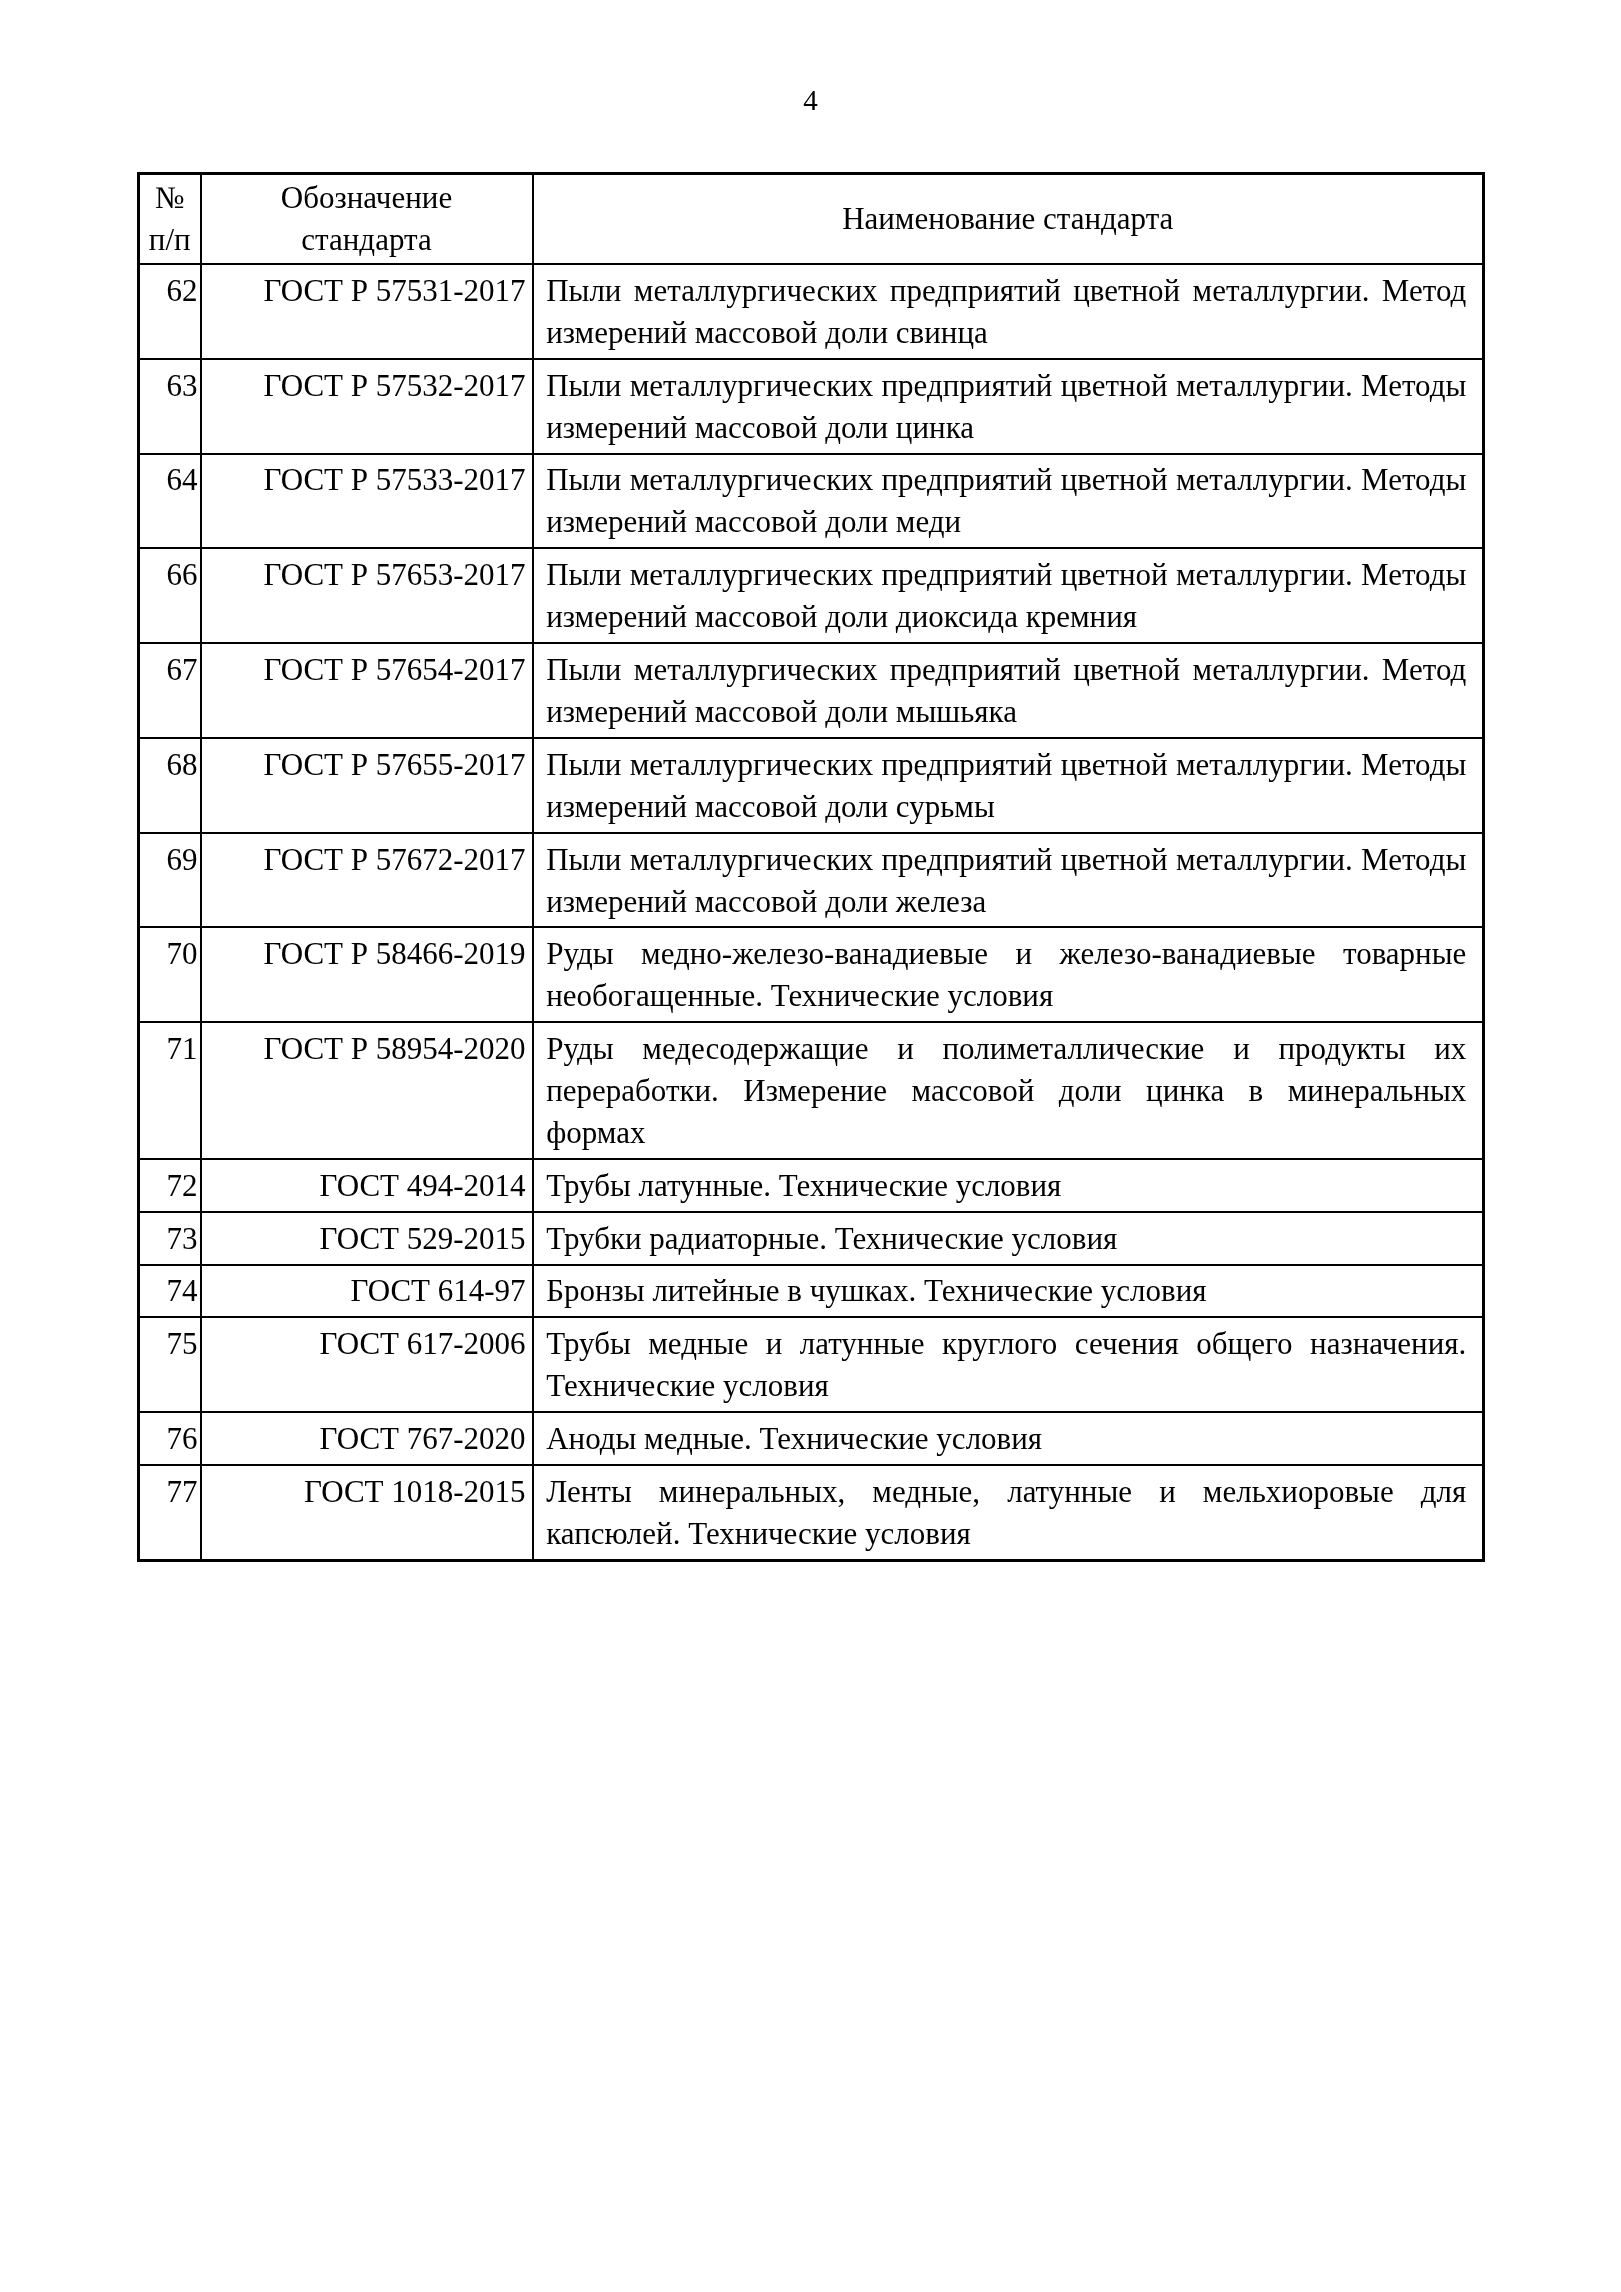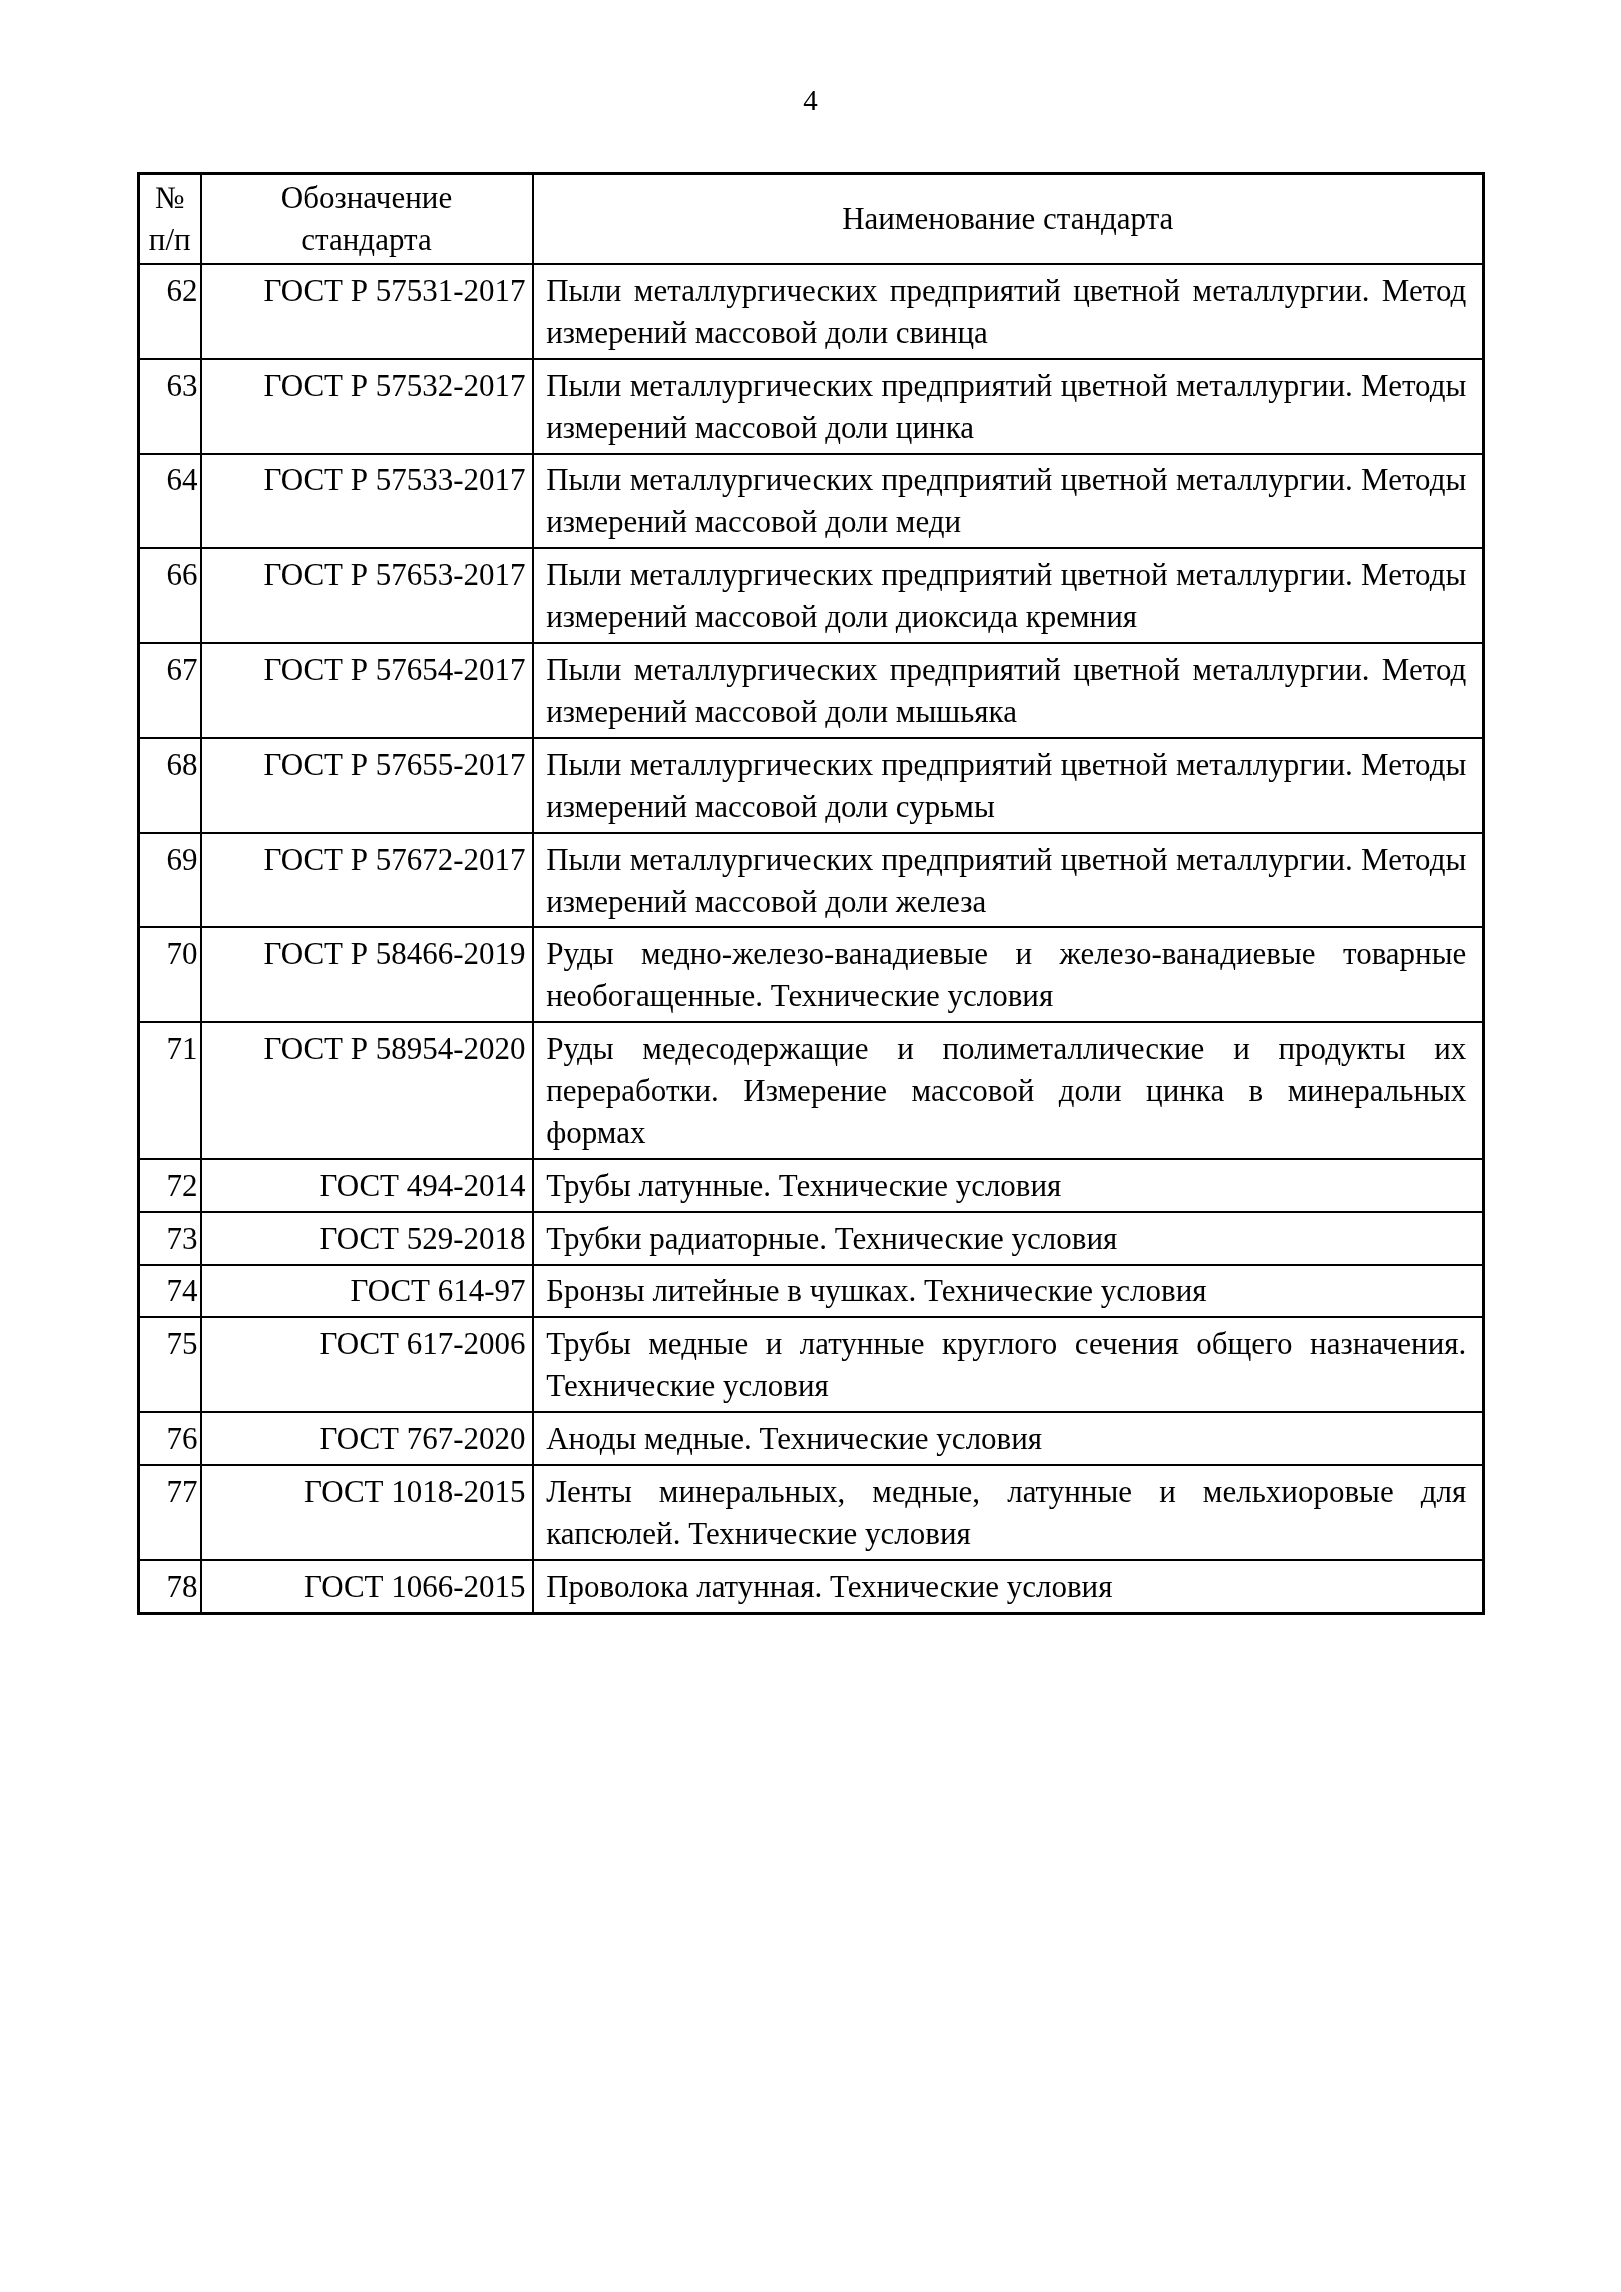--- a/index.html
+++ b/index.html
@@ -156,21 +156,21 @@
     </tr>
 
     <tr>
       <td class="cell-num">72</td>
       <td class="cell-desig">ГОСТ 494-2014</td>
       <td class="cell-name">Трубы латунные. Технические условия</td>
     </tr>
 
     <tr>
       <td class="cell-num">73</td>
-      <td class="cell-desig">ГОСТ 529-2018</td>
+      <td class="cell-desig">ГОСТ 529-2015</td>
       <td class="cell-name">Трубки радиаторные. Технические условия</td>
     </tr>
 
     <tr>
       <td class="cell-num">74</td>
       <td class="cell-desig">ГОСТ 614-97</td>
       <td class="cell-name">Бронзы литейные в чушках. Технические условия</td>
     </tr>
 
     <tr>
@@ -184,22 +184,17 @@
       <td class="cell-desig">ГОСТ 767-2020</td>
       <td class="cell-name">Аноды медные. Технические условия</td>
     </tr>
 
     <tr>
       <td class="cell-num">77</td>
       <td class="cell-desig">ГОСТ 1018-2015</td>
       <td class="cell-name">Ленты минеральных, медные, латунные и мельхиоровые для капсюлей. Технические условия</td>
     </tr>
 
-    <tr>
-      <td class="cell-num">78</td>
-      <td class="cell-desig">ГОСТ 1066-2015</td>
-      <td class="cell-name">Проволока латунная. Технические условия</td>
-    </tr>
   </tbody>
   </table>
 
 </div>
 
 
 </body></html>

